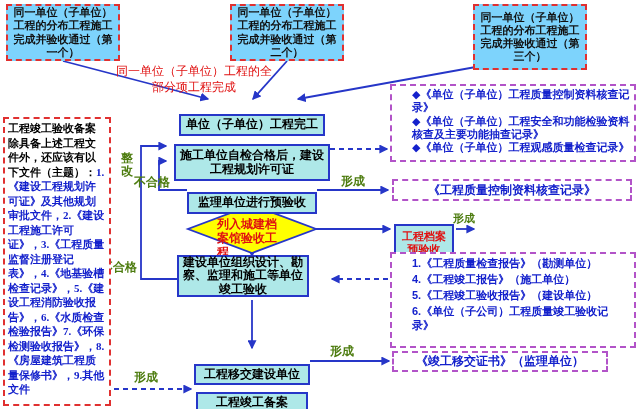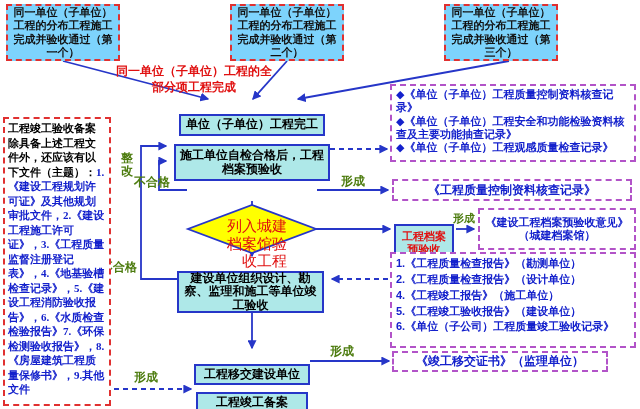--- a/index.html
+++ b/index.html
@@ -17,28 +17,28 @@
           font-size:12px; font-weight:bold; color:#000; text-align:center;
           line-height:1.12; display:flex; align-items:center; justify-content:center;
           padding:1px 3px;margin-top:13px; }
 
   .pbox.red-text { color:#e01010; font-size:11px; padding:2px 5px; }
 
   .dbox { position:absolute; background:#fff; border:2px dashed #b253c8;
           color:#1421cc; font-weight:bold; font-size:11px; line-height:1.17;
           padding:2px 4px; }
   .dbox.center { display:flex; align-items:center; justify-content:center; text-align:center; font-size:12px; }
-  .doc-item { margin:0 0 1px 0; }
+  .doc-item { margin:0 0 1px 16px; }
   .num-item { line-height:1.35; }
 
   .rlabel { position:absolute; color:#4d7c0f; font-weight:bold; font-size:12px; line-height:1.1; }
-  .red-node { position:absolute; color:#e01010; font-weight:bold; font-size:12px;
+  .red-node { position:absolute; color:#e01010; font-weight:normal; font-size:12px;
               text-align:center; line-height:1.3; }
-  .diamond-label { position:absolute; color:#e01010; font-weight:normal; font-size:15px;
-                   text-align:right; line-height:1.18; }
+  .diamond-label { position:absolute; color:#e01010; font-weight:bold; font-size:12px;
+                   text-align:left; line-height:1.18; }
   .vertical { width:14px; word-break:break-all; }
 
   .left-panel { position:absolute; background:#fff; border:2px dashed #e03030;
                 font-size:11px; line-height:1.32; padding:2px 3px; color:#000;
                 font-weight:bold; }
   .left-panel .body-blue { color:#1421cc;font-family:Liberation Serif, serif; }
 </style>
 </head>
 <body>
 
@@ -68,34 +68,35 @@
       <line x1="252" y1="372" x2="252" y2="376" marker-end="url(#ab)"></line>
       <line x1="114" y1="389" x2="191" y2="389" stroke-dasharray="5 4" marker-end="url(#ab)"></line>
       <polyline points="187,190 159,190 159,161 166,161" marker-end="url(#ab)"></polyline>
       <polyline points="177,279 141,279 141,146 166,146" marker-end="url(#ab)"></polyline>
       <polygon points="252,205 316,229 252,253 188,229" fill="#ffff00" stroke="#2636c8"></polygon>
     </g>
   </svg>
 
   <div class="tbox" style="left:6px;top:4px;width:114px;height:57px">同一单位（子单位）工程的分布工程施工完成并验收通过（第一个）</div>
   <div class="tbox" style="left:230px;top:4px;width:114px;height:57px">同一单位（子单位）工程的分布工程施工完成并验收通过（第二个）</div>
-  <div class="tbox" style="left:444px;top:4px;width:114px;height:57px">同一单位（子单位）工程的分布工程施工完成并验收通过（第三个）</div>
+  <div class="tbox" style="left:473px;top:4px;width:114px;height:66px">同一单位（子单位）工程的分布工程施工完成并验收通过（第三个）</div>
 
   <div class="red-node" style="left:112px;top:64px;width:164px">同一单位（子单位）工程的全部分项工程完成</div>
 
   <div class="pbox" style="left:179px;top:101px;width:146px;height:22px">单位（子单位）工程完工</div>
 
-  <div class="pbox" style="left:174px;top:131px;width:156px;height:37px">施工单位自检合格后，工程档案预验收</div>
+  <div class="pbox" style="left:174px;top:131px;width:156px;height:37px">施工单位自检合格后，建设工程规划许可证</div>
 
+  <div class="pbox" style="left:187px;top:179px;width:130px;height:22px">监理单位进行预验收</div>
 
   <div class="diamond-label" style="left:217px;top:217px;width:70px">列入城建档案馆验收工程</div>
 
   <div class="pbox red-text" style="left:394px;top:211px;width:60px;height:37px">工程档案预验收</div>
 
-  <div class="pbox" style="left:177px;top:258px;width:147px;height:42px">建设单位组织设计、勘察、监理和施工等单位竣工验收</div>
+  <div class="pbox" style="left:177px;top:242px;width:132px;height:42px">建设单位组织设计、勘察、监理和施工等单位竣工验收</div>
 
   <div class="pbox" style="left:194px;top:351px;width:116px;height:21px">工程移交建设单位</div>
 
   <div class="pbox" style="left:196px;top:379px;width:112px;height:21px">工程竣工备案</div>
 
   <div class="rlabel vertical" style="left:121px;top:152px">整改</div>
   <div class="rlabel" style="left:134px;top:176px">不合格</div>
   <div class="rlabel" style="left:101px;top:261px">不合格</div>
   <div class="rlabel" style="left:341px;top:175px">形成</div>
   <div class="rlabel" style="left:453px;top:212px;font-size:11px">形成</div>
@@ -103,25 +104,23 @@
   <div class="rlabel" style="left:134px;top:371px">形成</div>
 
   <div class="dbox" style="left:390px;top:84px;width:246px;height:78px">
     <div class="doc-item">◆《单位（子单位）工程质量控制资料核查记录》</div>
     <div class="doc-item">◆《单位（子单位）工程安全和功能检验资料核查及主要功能抽查记录》</div>
     <div class="doc-item">◆《单位（子单位）工程观感质量检查记录》</div>
   </div>
 
   <div class="dbox center" style="left:392px;top:179px;width:240px;height:22px">《工程质量控制资料核查记录》</div>
 
-  <div class="dbox center" style="left:478px;top:208px;width:158px;height:42px;font-size:11px">《建设工程档案预验收意见》（城建档案馆）</div>
 
   <div class="dbox" style="left:390px;top:252px;width:246px;height:96px">
     <div class="doc-item num-item">1.《工程质量检查报告》（勘测单位）</div>
-    <div class="doc-item num-item">2.《工程质量检查报告》（设计单位）</div>
     <div class="doc-item num-item">4.《工程竣工报告》（施工单位）</div>
     <div class="doc-item num-item">5.《工程竣工验收报告》（建设单位）</div>
     <div class="doc-item num-item">6.《单位（子公司）工程质量竣工验收记录》</div>
   </div>
 
   <div class="dbox center" style="left:392px;top:351px;width:216px;height:21px">《竣工移交证书》（监理单位）</div>
 
   <div class="left-panel" style="left:3px;top:117px;width:108px;height:289px">
     <span>工程竣工验收备案除具备上述工程文件外，还应该有以下文件（主题）：</span><span class="body-blue">1.《建设工程规划许可证》及其他规划审批文件，2.《建设工程施工许可证》，3.《工程质量监督注册登记表》，4.《地基验槽检查记录》，5.《建设工程消防验收报告》，6.《水质检查检验报告》7.《环保检测验收报告》，8.《房屋建筑工程质量保修书》，9.其他文件</span>
   </div>

